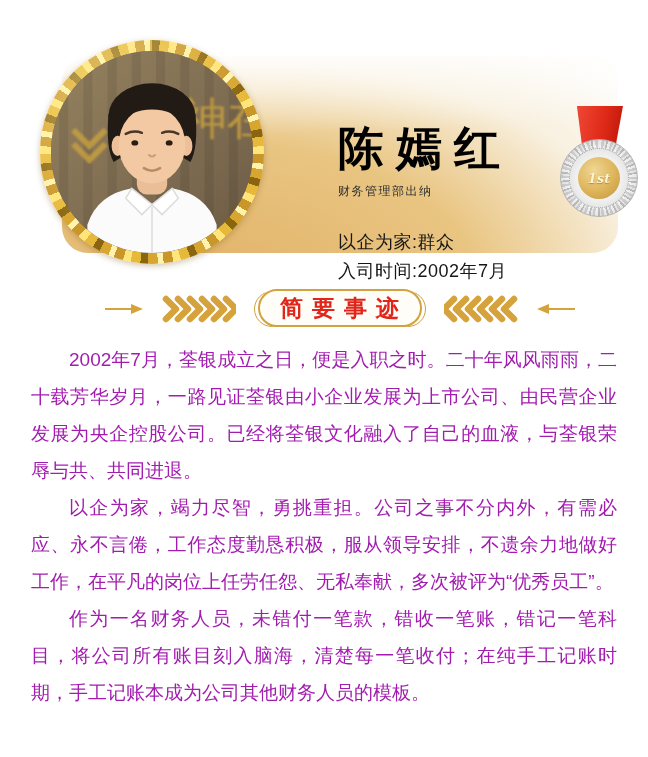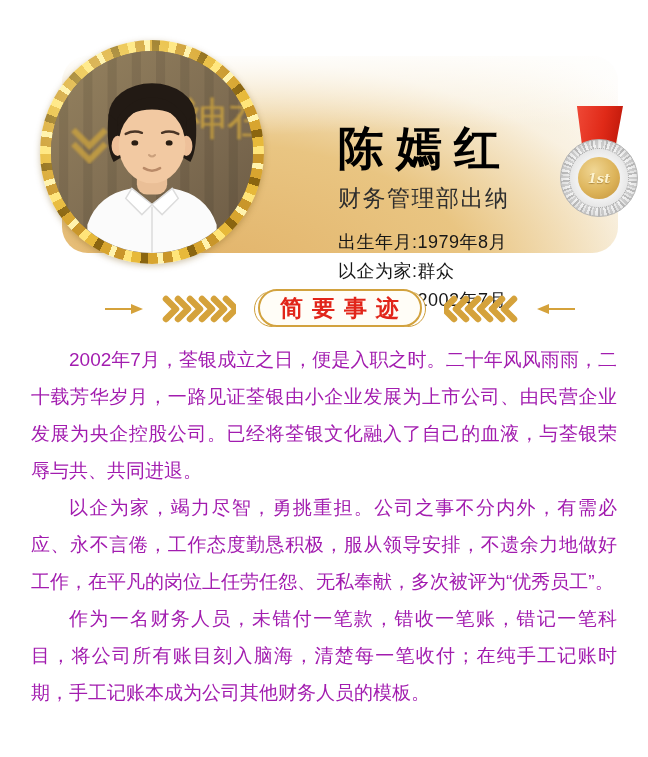--- a/index.html
+++ b/index.html
@@ -35,21 +35,21 @@
   }
   .photo svg { display:block; width:100%; height:100%; }
 
   
   .name-block { position:absolute; left:276px; top:66px; }
   .person-name {
     font-family:"DejaVu Serif","Liberation Serif",serif;
     font-size:46px; font-weight:700; color:#000; letter-spacing:12px;
     line-height:1.15; white-space:nowrap;
   }
-  .person-title { margin-top:8px; font-size:23px; color:#2e2e2e; letter-spacing:1.5px; }
+  .person-title { margin-top:8px; font-size:12px; color:#2e2e2e; letter-spacing:1.5px; }
   .info-block { position:absolute; left:276px; top:172px; }
   .info-line { font-size:18px; line-height:29px; color:#161616; font-weight:500; letter-spacing:0.5px; }
 
   
   .medal { position:absolute; left:498px; top:50px; width:78px; height:112px; }
   .medal-ribbon {
     position:absolute; left:15px; top:0; width:48px; height:52px;
     background:linear-gradient(100deg, #f04a38 0%, #e02a18 55%, #b81507 100%);
     clip-path:polygon(4% 0, 100% 0, 80% 100%, 18% 100%);
   }
@@ -105,21 +105,20 @@
 <div class="page">
 
   <div class="card">
 
     <div class="name-block">
       <div class="person-name">陈嫣红</div>
       <div class="person-title">财务管理部出纳</div>
     </div>
 
     <div class="info-block">
-      <div class="info-line">出生年月:1979年8月</div>
       <div class="info-line">以企为家:群众</div>
       <div class="info-line">入司时间:2002年7月</div>
     </div>
 
     <div class="medal">
       <div class="medal-ribbon"></div>
       <div class="medal-disc">
         <div class="medal-ring"></div>
         <div class="medal-core">1st</div>
       </div>

